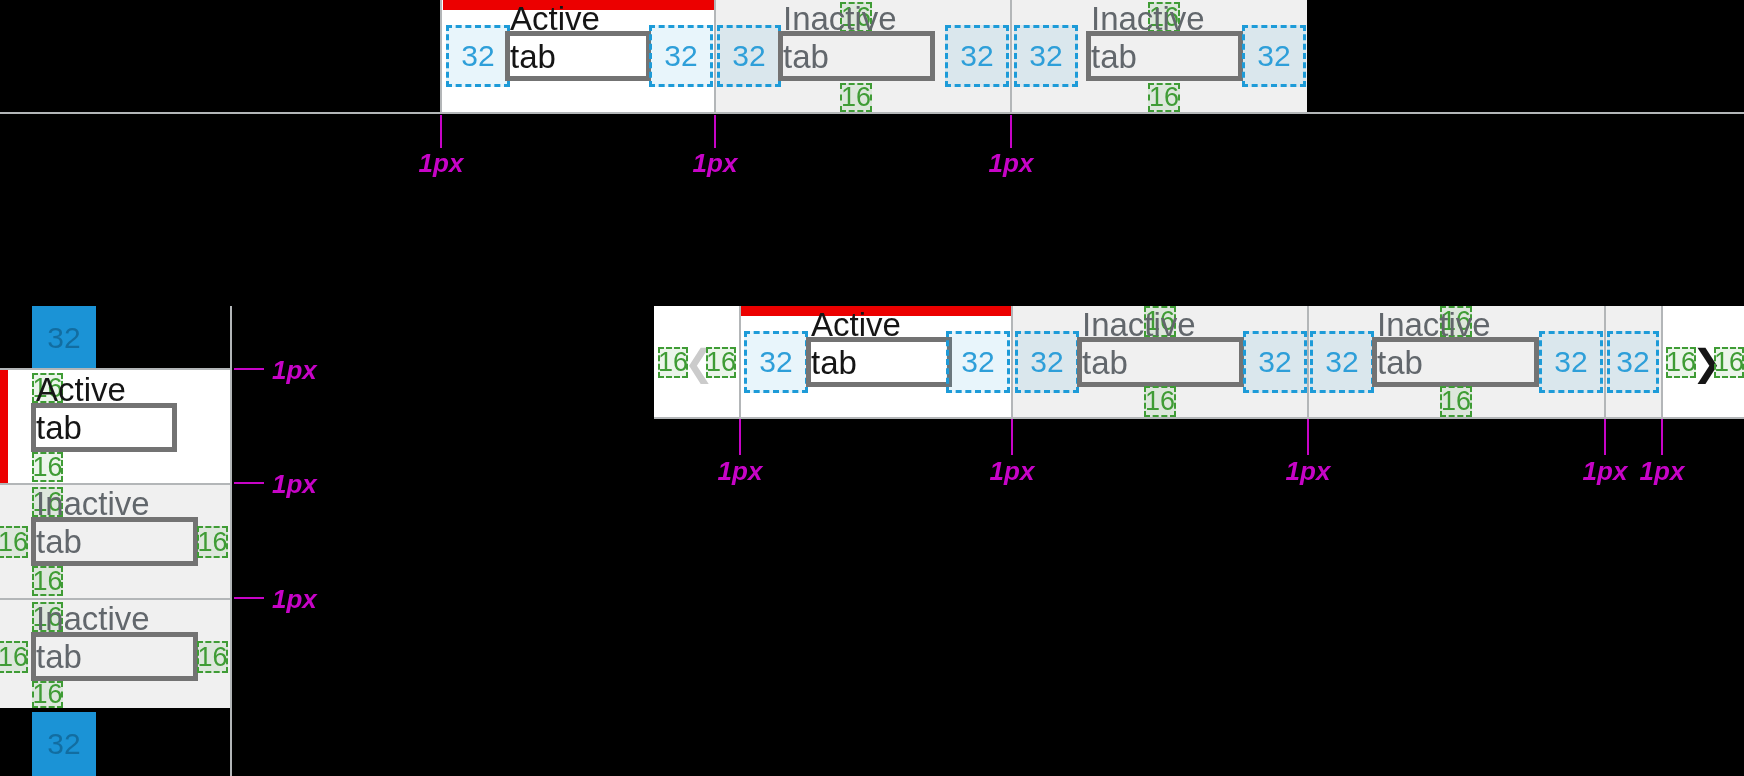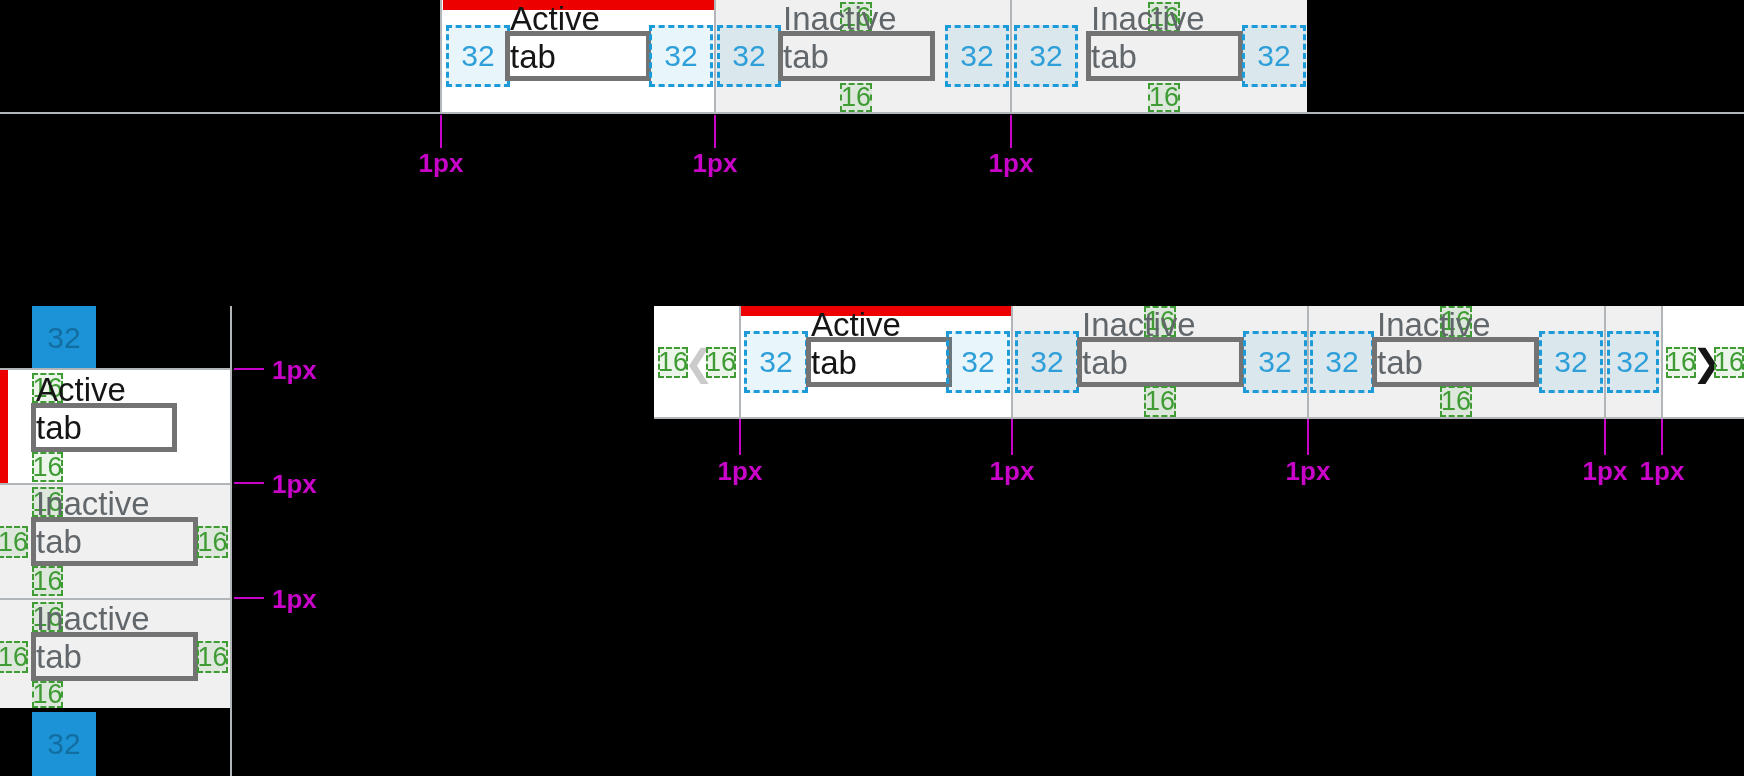--- a/index.html
+++ b/index.html
@@ -9,21 +9,21 @@
   .b32{border:3px dashed #1d9bd8;background:rgba(29,155,216,.10);color:#2e9fd9;font-size:30px;
        display:flex;align-items:center;justify-content:center;}
   .b16{border:2px dashed #3f9c35;background:rgba(63,156,53,.10);color:#3f9c35;font-size:27px;
        display:flex;align-items:center;justify-content:center;}
   .pink{border:5px solid #737373;display:flex;align-items:flex-end;justify-content:center;font-size:33px;}
   .t-active{color:#151515;}
   .t-inactive{color:#62676c;}
   .gline{background:#b3b6b8;}
   .red{background:#ec0000;}
   .mag{background:#c704c7;}
-  .lbl1{color:#c704c7;font-size:26px;font-weight:600;line-height:1;}
+  .lbl1{color:#c704c7;font-size:26px;font-weight:600;line-height:1;font-style:italic;}
   .ctr{transform:translateX(-50%);}
   .bluesq{background:#1b93d6;color:rgba(9,64,97,.45);font-size:30px;
           display:flex;align-items:center;justify-content:center;}
   .chev{line-height:1;font-weight:bold;font-size:36px;}
   .whitebg{background:#fff;}
   .graybg{background:#f0f0f0;}
 </style>
 </head>
 <body>
 

